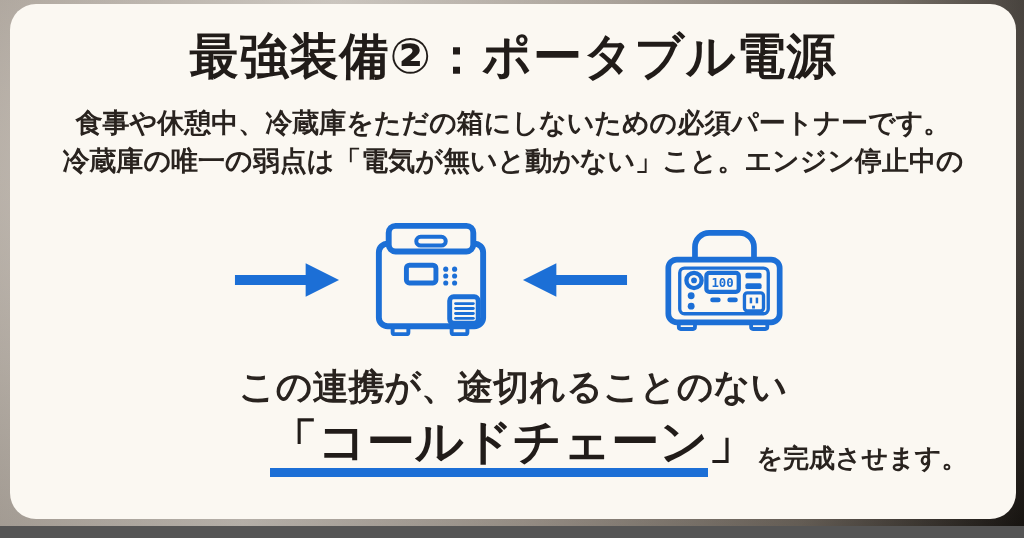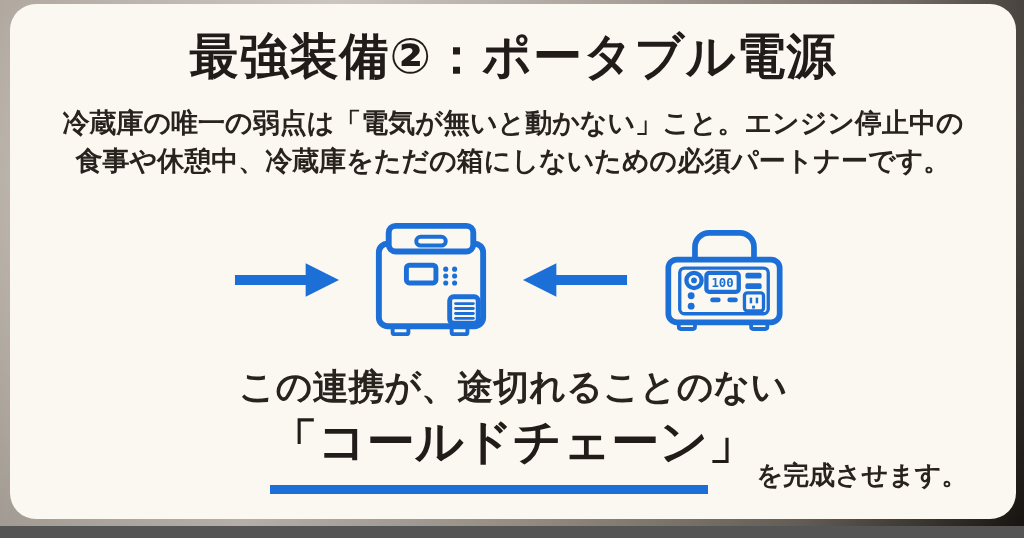--- a/index.html
+++ b/index.html
@@ -82,21 +82,21 @@
     position:relative;
     display:inline-block;
     font-size:48px;
     font-weight:900;
     color:#211c19;
     white-space:nowrap;
   }
   .keyline{
     display:inline-block;
     border-bottom:9px solid var(--blue);
-    padding-bottom:17px;
+    padding-bottom:0;
   }
   .suffix{
     position:absolute;
     left:100%;
     bottom:5px;
     font-size:26px;
     font-weight:800;
     color:var(--ink);
     white-space:nowrap;
   }
@@ -112,22 +112,22 @@
 </style>
 </head>
 <body>
 
 <div class="stage">
   <div class="card">
 
     <h1 class="title">最強装備②：ポータブル電源</h1>
 
     <div class="intro">
+      <p>食事や休憩中、冷蔵庫をただの箱にしないための必須パートナーです。</p>
       <p>冷蔵庫の唯一の弱点は「電気が無いと動かない」こと。エンジン停止中の</p>
-      <p>食事や休憩中、冷蔵庫をただの箱にしないための必須パートナーです。</p>
     </div>
 
     <div class="diagram">
 
 
       <div class="d-col">
         <div class="d-iconwrap">
           <svg width="108" height="44" viewBox="0 0 110 44">
             <polygon class="fillblue" points="2,17 74,17 74,5 108,22 74,39 74,27 2,27"></polygon>
           </svg>

